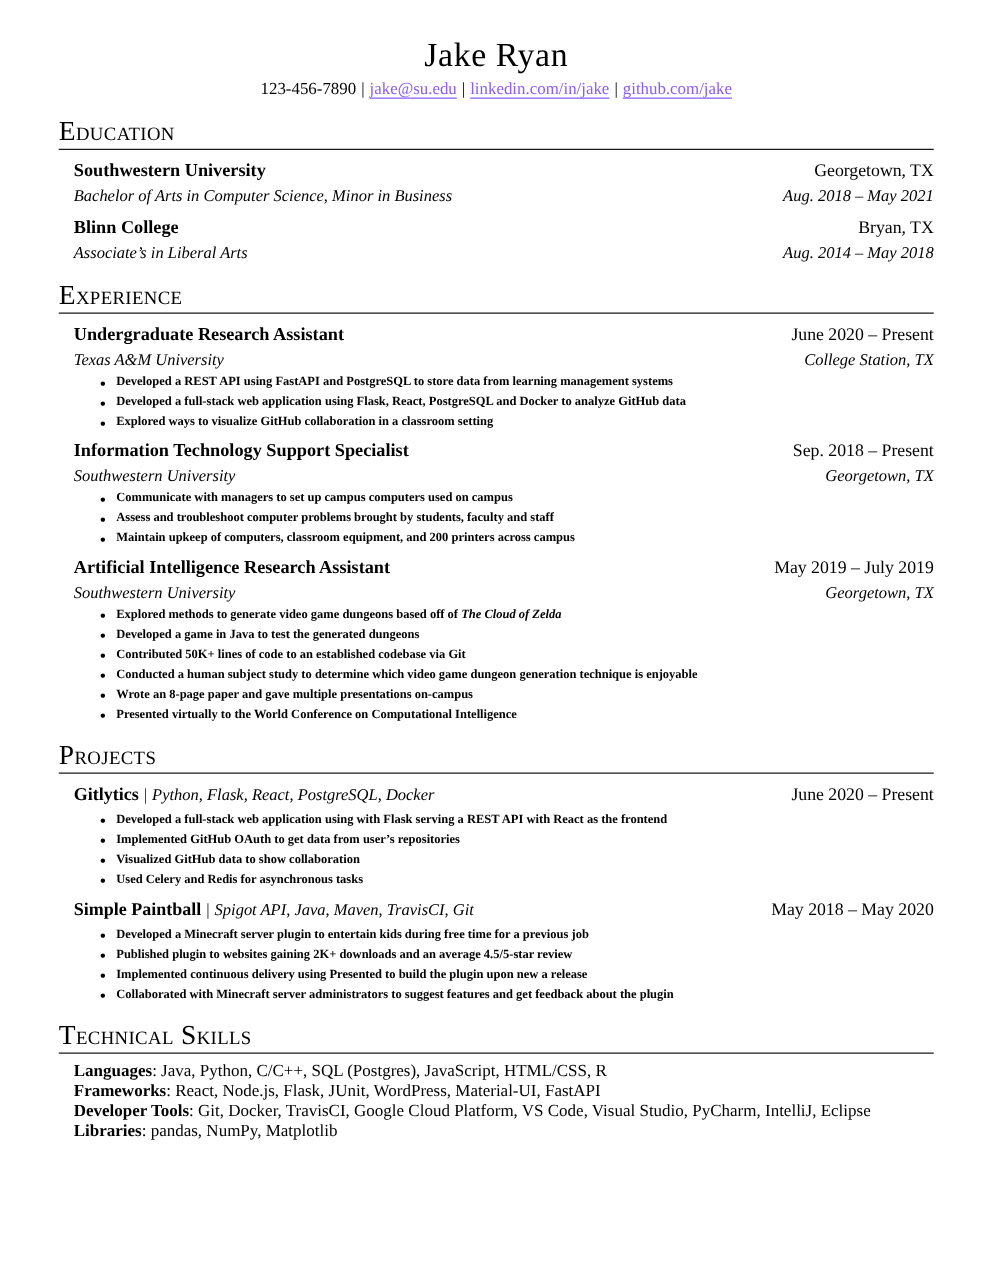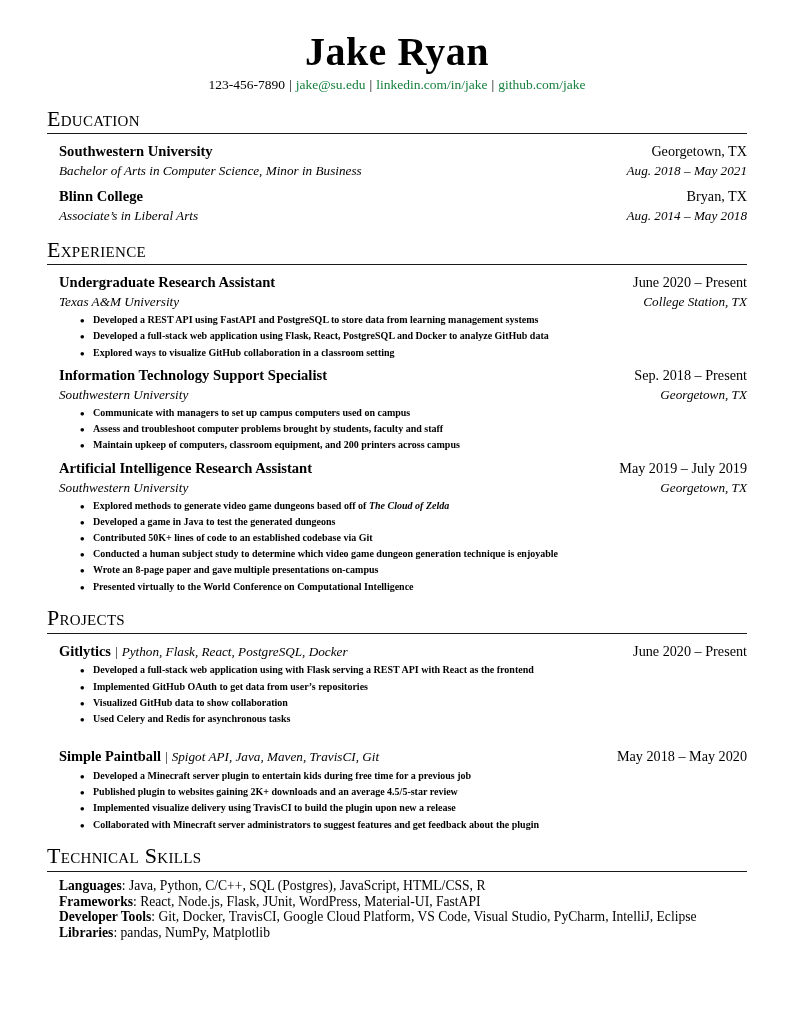--- a/index.html
+++ b/index.html
@@ -7,25 +7,25 @@
   body {
     width: 794px; height: 1028px;
     font-family: "Liberation Serif", "DejaVu Serif", serif;
     color: #000;
     overflow: hidden;
   }
   .page { width: 794px; height: 1028px; padding: 30px 47px 0 47px; }
 
   
   .header { text-align: center; }
-  .name { font-size: 40px; font-weight: bold; letter-spacing: 0.5px; line-height: 1.1; }
+  .name { font-size: 27px; font-weight: normal; letter-spacing: 0.5px; line-height: 1.1; }
   .contact { font-size: 13.5px; margin-top: 3px; }
   .contact .sep { padding: 0 4px; color: #000; }
   .contact a, .contact .link {
-    color: #15803d; text-underline-offset: 2.5px; cursor: pointer;
+    color: #8b5cf6; text-decoration: underline; text-underline-offset: 2.5px; cursor: pointer;
   }
 
   
   .section { margin-top: 13px; }
   .section-title {
     font-variant: small-caps;
     font-size: 22px;
     letter-spacing: 0.3px;
     padding-bottom: 2px;
     border-bottom: 1.2px solid #1a1a1a;
@@ -53,21 +53,21 @@
     content: "\2022";
     position: absolute; left: -13px; top: -1px;
     font-size: 13px;
   }
   ul.bullets li em { font-style: italic; }
 
   
   .proj-name { font-weight: bold; font-size: 14.4px; }
   .proj-sep { font-size: 13.5px; padding: 0 4px; color: #222; }
   .proj-tech { font-style: italic; font-size: 13.2px; }
-  .project { margin-top: 23px; }
+  .project { margin-top: 9px; }
   .project.first { margin-top: 8px; }
   .project .entry-right { font-size: 14.2px; }
 
   
   .skills-list { margin: 6px 0 0 12px; }
   .skill-line { font-size: 13.6px; line-height: 1.17; }
   .skill-label { font-weight: bold; }
 </style>
 </head>
 <body>
@@ -190,21 +190,21 @@
       <div class="project">
         <div class="row">
           <span>
             <span class="proj-name">Simple Paintball</span><span class="proj-sep">|</span><span class="proj-tech">Spigot API, Java, Maven, TravisCI, Git</span>
           </span>
           <span class="entry-right">May 2018 – May 2020</span>
         </div>
         <ul class="bullets">
           <li>Developed a Minecraft server plugin to entertain kids during free time for a previous job</li>
           <li>Published plugin to websites gaining 2K+ downloads and an average 4.5/5-star review</li>
-          <li>Implemented visualize delivery using TravisCI to build the plugin upon new a release</li>
+          <li>Implemented continuous delivery using Presented to build the plugin upon new a release</li>
           <li>Collaborated with Minecraft server administrators to suggest features and get feedback about the plugin</li>
         </ul>
       </div>
 
     </div>
   </div>
 
   <div class="section">
     <div class="section-title">Technical Skills</div>
     <div class="skills-list">

